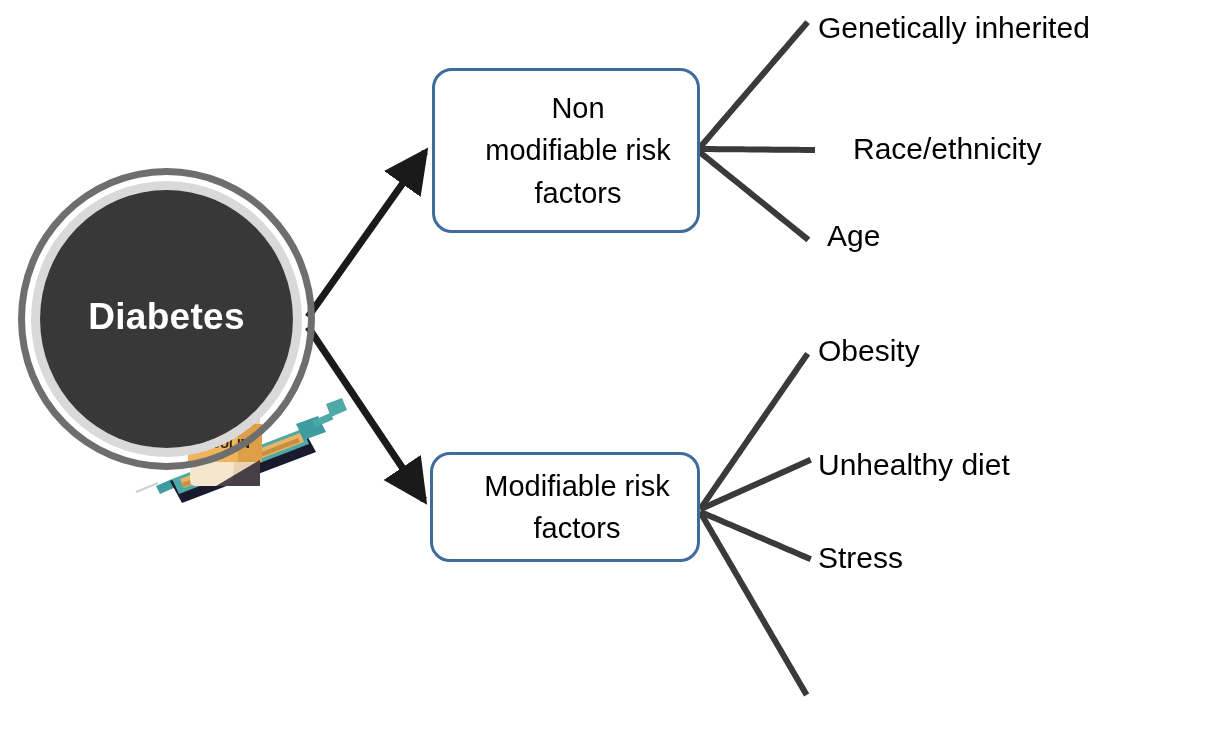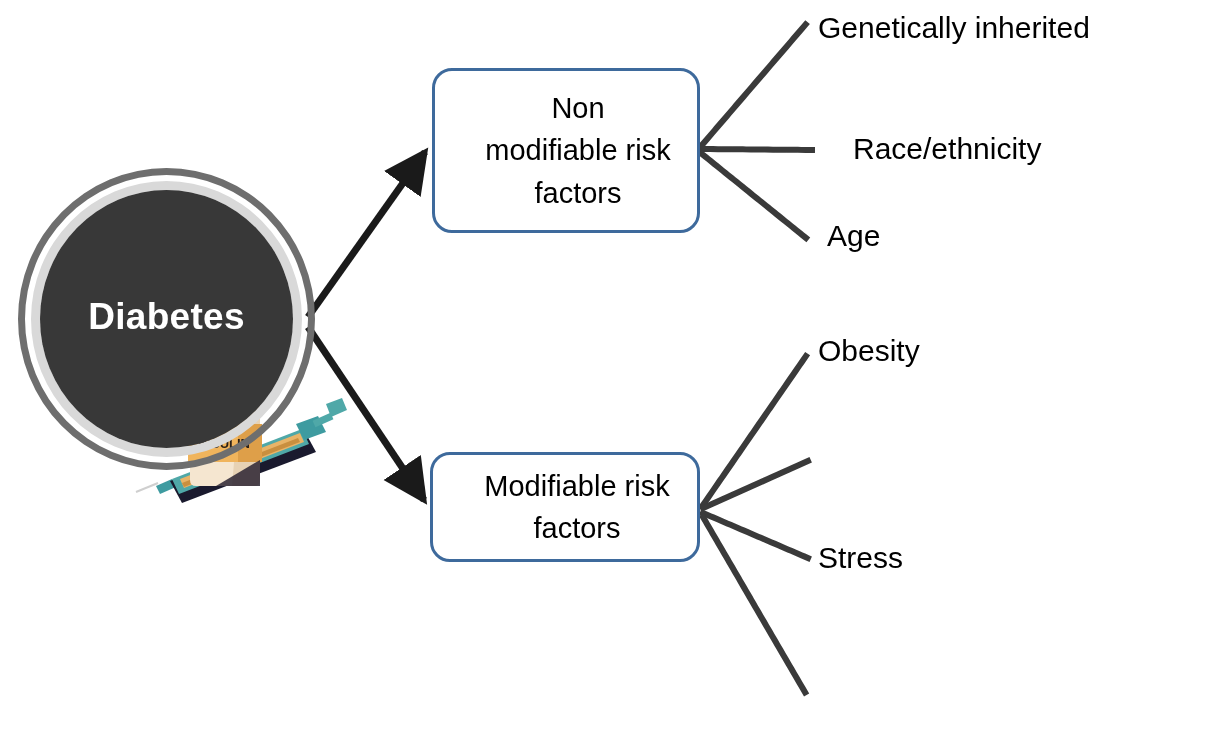--- a/index.html
+++ b/index.html
@@ -218,15 +218,16 @@
   <div class="risk-box" id="box-modifiable">
     <span class="box-text">Modifiable risk
 factors</span>
   </div>
 
   <div class="leaf-label" style="top:13px;">Genetically inherited</div>
   <div class="leaf-label" style="top:134px;margin-left:35px;">Race/ethnicity</div>
   <div class="leaf-label" style="top:221px;margin-left:9px;">Age</div>
 
   <div class="leaf-label" style="top:336px;text-align:right;">Obesity</div>
+  <div class="leaf-label" style="top:450px;">Unhealthy diet</div>
   <div class="leaf-label" style="top:543px;text-align:right;">Stress</div>
 
 </div>
 
 </body></html>

